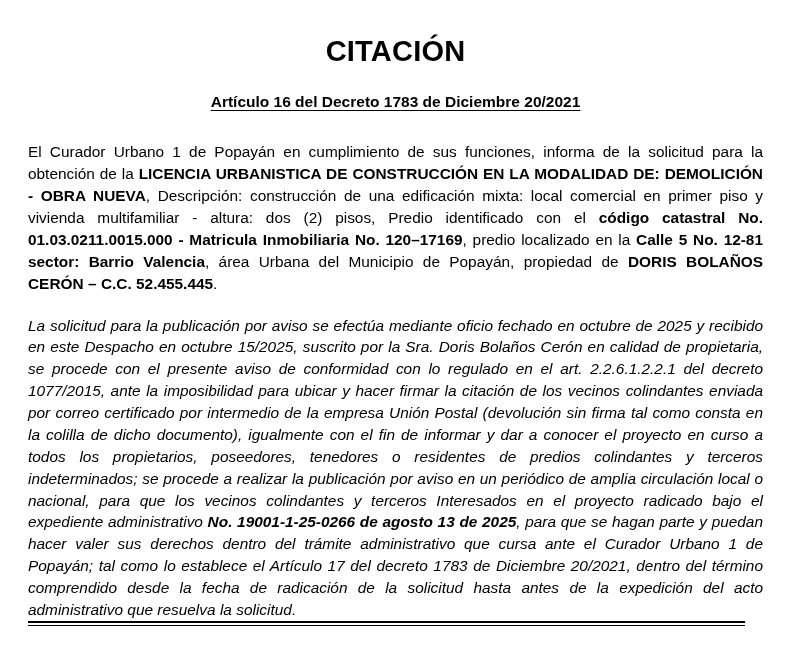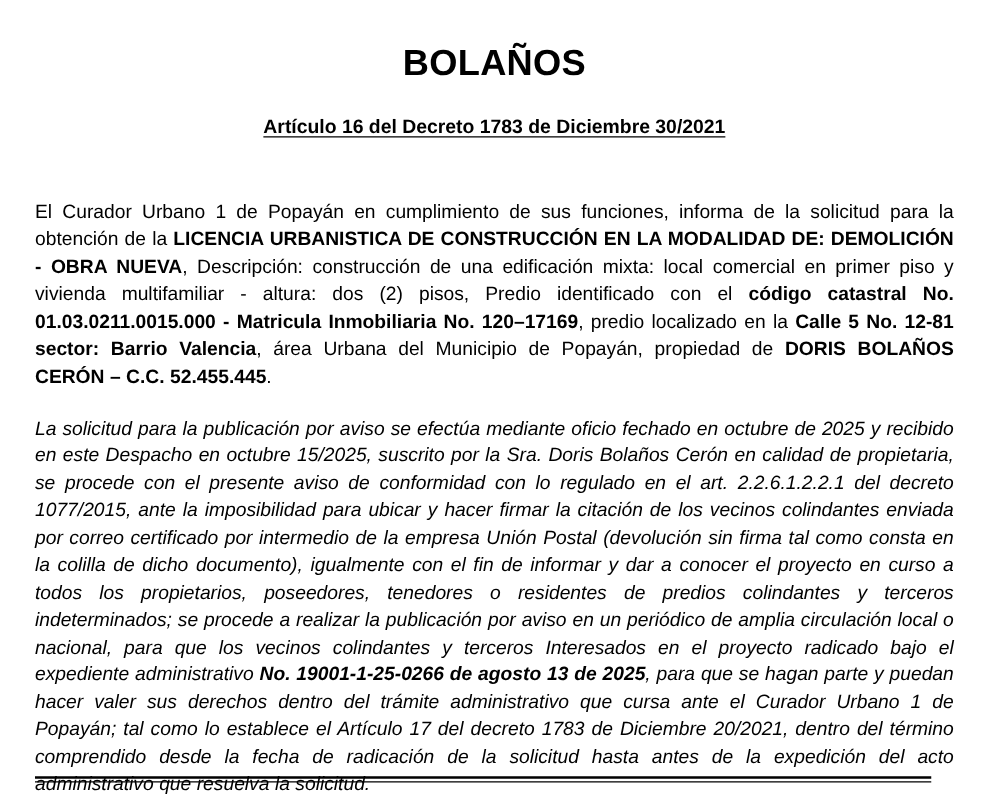--- a/index.html
+++ b/index.html
@@ -47,21 +47,21 @@
   }
   .body-par {
     font-size: 15.4px;
     line-height: 1.42;
     text-align: justify;
     margin: 0;
     -moz-hyphens: none;
     hyphens: none;
     word-spacing: 0.1px;
   }
-  .par-1 { padding-top: 48px; }
+  .par-1 { padding-top: 30px; }
   .par-2 { padding-top: 20px; font-style: italic; }
   .par-3 { padding-top: 28px; }
   .b { font-weight: bold; }
   .bottom-rule {
     position: absolute;
     left: 28px;
     right: 46px;
     top: 621px;
     height: 0;
     border-top: 2px solid #000000;
@@ -73,24 +73,24 @@
     right: 0;
     top: 2px;
     border-top: 1px solid #000000;
   }
 </style>
 </head>
 <body>
 
 <div class="page">
 
-  <h1 class="doc-title">BOLAÑOS</h1>
+  <h1 class="doc-title">CITACIÓN</h1>
 
   <div class="doc-subtitle">
-    <span class="u">Artículo 16 del Decreto 1783 de Diciembre 30/2021</span>
+    <span class="u">Artículo 16 del Decreto 1783 de Diciembre 20/2021</span>
   </div>
 
   <p class="body-par par-1">
     <span>El Curador Urbano 1 de Popayán en cumplimiento de sus funciones, informa de la solicitud para la obtención de la </span><span class="b">LICENCIA URBANISTICA DE CONSTRUCCIÓN EN LA MODALIDAD DE: DEMOLICIÓN - OBRA NUEVA</span><span>, Descripción: construcción de una edificación mixta: local comercial en primer piso y vivienda multifamiliar - altura: dos (2) pisos, Predio identificado con el </span><span class="b">código catastral No. 01.03.0211.0015.000 - Matricula Inmobiliaria No. 120–17169</span><span>, predio localizado en la </span><span class="b">Calle 5 No. 12-81 sector: Barrio Valencia</span><span>, área Urbana del Municipio de Popayán, propiedad de </span><span class="b">DORIS BOLAÑOS CERÓN – C.C. 52.455.445</span><span>.</span>
   </p>
 
   <p class="body-par par-2">
     <span>La solicitud para la publicación por aviso se efectúa mediante oficio fechado en octubre de 2025 y recibido en este Despacho en octubre 15/2025, suscrito por la Sra. Doris Bolaños Cerón en calidad de propietaria, se procede con el presente aviso de conformidad con lo regulado en el art. 2.2.6.1.2.2.1 del decreto 1077/2015, ante la imposibilidad para ubicar y hacer firmar la citación de los vecinos colindantes enviada por correo certificado por intermedio de la empresa Unión Postal (devolución sin firma tal como consta en la colilla de dicho documento), igualmente con el fin de informar y dar a conocer el proyecto en curso a todos los propietarios, poseedores, tenedores o residentes de predios colindantes y terceros indeterminados; se procede a realizar la publicación por aviso en un periódico de amplia circulación local o nacional, para que los vecinos colindantes y terceros Interesados en el proyecto radicado bajo el expediente administrativo </span><span class="b">No. 19001-1-25-0266 de agosto 13 de 2025</span><span>, para que se hagan parte y puedan hacer valer sus derechos dentro del trámite administrativo que cursa ante el Curador Urbano 1 de Popayán; tal como lo establece el Artículo 17 del decreto 1783 de Diciembre 20/2021, dentro del término comprendido desde la fecha de radicación de la solicitud hasta antes de la expedición del acto administrativo que resuelva la solicitud.</span>
   </p>
 

